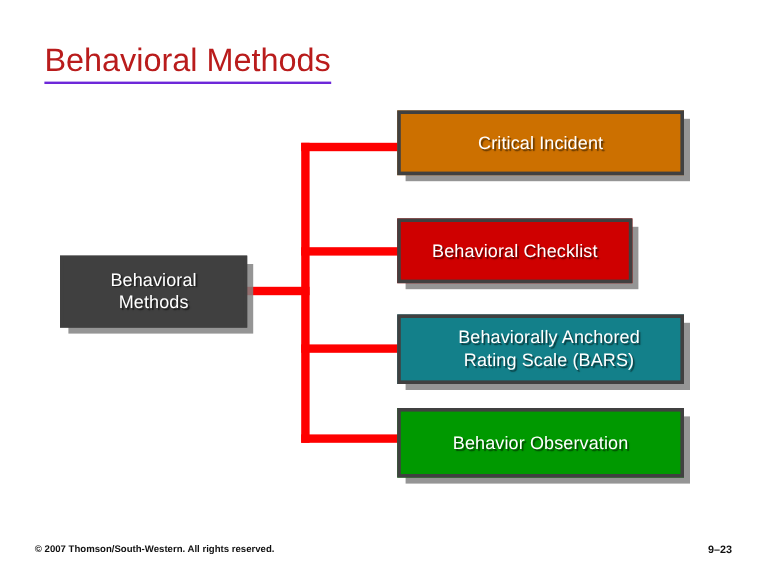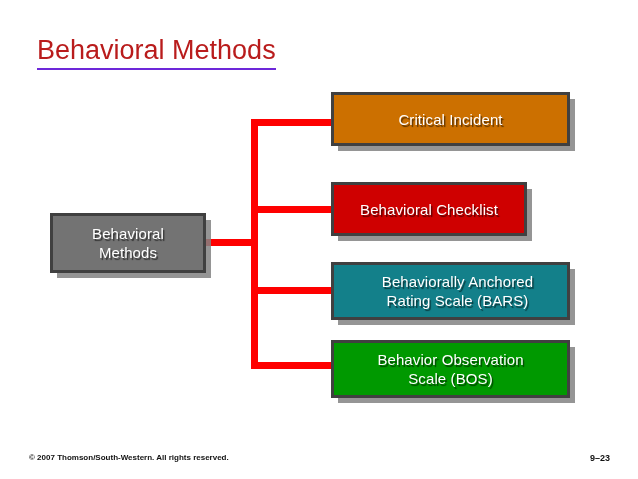--- a/index.html
+++ b/index.html
@@ -52,21 +52,21 @@
     font-weight: normal;
     font-size: 15px;
     line-height: 19px;
     letter-spacing: 0.1px;
     text-shadow: 1.5px 1.5px 1px rgba(0,0,0,0.55);
     box-shadow: 6px 6px 0 -1px rgba(130,130,130,0.85);
     padding: 0 6px;
   }
   .node span { display: block; }
 
-  #node-root      { left: 50px;  top: 213px; width: 156px; height: 60px;  background: #737373; }
+  #node-root      { left: 50px;  top: 213px; width: 156px; height: 60px;  background: #404040; }
   #node-critical  { left: 331px; top: 92px;  width: 239px; height: 54px;  background: #cc7000; }
   #node-checklist { left: 331px; top: 182px; width: 196px; height: 54px;  background: #cf0000; }
   #node-bars      { left: 331px; top: 262px; width: 239px; height: 58px;  background: #13808a; padding-left: 20px; }
   #node-bos       { left: 331px; top: 340px; width: 239px; height: 58px;  background: #009900; justify-content: center; }
 
   
   #footer-rule {
     position: absolute;
     left: 0;
     top: 440px;
@@ -129,21 +129,20 @@
   <div class="node" id="node-bars">
     <div>
       <span>Behaviorally Anchored</span>
       <span>Rating Scale (BARS)</span>
     </div>
   </div>
 
   <div class="node" id="node-bos">
     <div>
       <span>Behavior Observation</span>
-      <span>Scale (BOS)</span>
     </div>
   </div>
 
   <div id="footer-rule"></div>
   <div id="footer-copyright">© 2007 Thomson/South-Western. All rights reserved.</div>
   <div id="footer-page">9–23</div>
 
 </div>
 
 </body></html>

